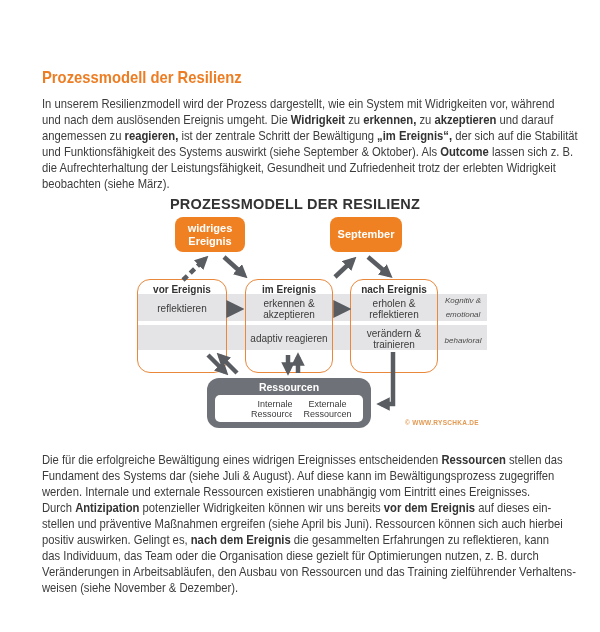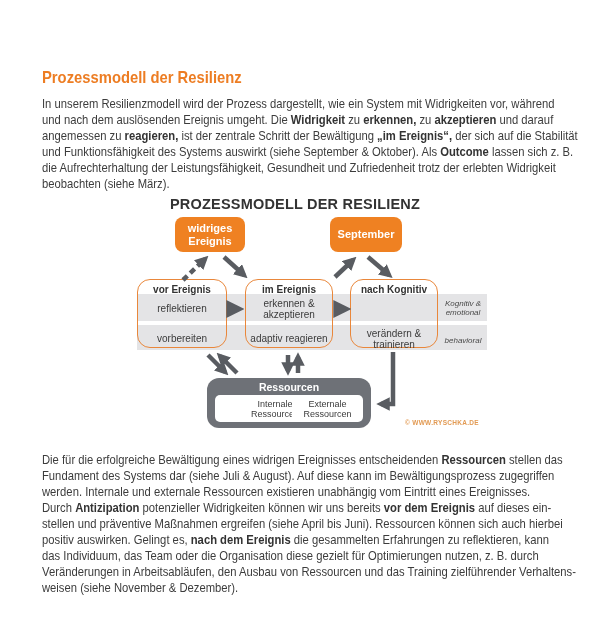--- a/index.html
+++ b/index.html
@@ -25,36 +25,36 @@
   
   .diagram-title{
     position:absolute;left:135px;top:196px;width:320px;text-align:center;
     font-size:14.5px;font-weight:bold;color:#333;letter-spacing:0.2px;
   }
   .band{position:absolute;left:137px;width:350px;background:#e4e4e6;z-index:1;}
   #band-cognitive{top:294px;height:27px;}
   #band-behavioral{top:325px;height:25px;}
   .dim-label{
     position:absolute;left:439px;width:48px;z-index:2;text-align:center;
-    font-size:8px;font-style:italic;color:#4a4a4a;line-height:9px;
+    font-size:8px;font-style:italic;color:#4a4a4a;line-height:14px;
     display:flex;align-items:center;justify-content:center;
   }
   #dim-label-1{top:294px;height:27px;}
   #dim-label-2{top:325px;height:31px;text-align:right;}
 
   .event-box{
     position:absolute;top:217px;height:35px;background:#ef8122;border-radius:8px;z-index:3;
     color:#ffffff;font-weight:bold;font-size:11px;line-height:12.5px;text-align:center;
     display:flex;align-items:center;justify-content:center;padding:2px 6px;box-sizing:border-box;
   }
   #box-widriges{left:175px;width:70px;}
   #box-outcomes{left:330px;width:72px;}
 
   .phase-box{
-    position:absolute;top:279px;height:69px;border:1.6px solid #e9873b;border-radius:13px;
+    position:absolute;top:279px;height:94px;border:1.6px solid #e9873b;border-radius:13px;
     background:transparent;z-index:2;box-sizing:border-box;padding-left:16px;
   }
   #phase-vor{left:137px;width:90px;}
   #phase-im{left:245px;width:88px;}
   #phase-nach{left:350px;width:88px;}
   .phase-header{
     position:absolute;left:0;right:0;top:4px;height:13px;text-align:center;
     font-size:10px;font-weight:bold;color:#333;
   }
   .phase-row{
@@ -111,29 +111,29 @@
 
     <div class="dim-label" id="dim-label-1">Kognitiv &amp; emotional</div>
     <div class="dim-label" id="dim-label-2">behavioral</div>
 
     <div class="event-box" id="box-widriges">widriges Ereignis</div>
     <div class="event-box" id="box-outcomes">September</div>
 
     <div class="phase-box" id="phase-vor">
       <div class="phase-header">vor Ereignis</div>
       <div class="phase-row row1">reflektieren</div>
-      <div class="phase-row row2">vorbereiten</div>
     </div>
     <div class="phase-box" id="phase-im">
       <div class="phase-header">im Ereignis</div>
       <div class="phase-row row2">adaptiv reagieren</div>
       <div class="phase-row row1">erkennen &amp; akzeptieren</div>
     </div>
     <div class="phase-box" id="phase-nach">
-      <div class="phase-header">nach Kognitiv</div>
+      <div class="phase-header">nach Ereignis</div>
+      <div class="phase-row row1">erholen &amp; reflektieren</div>
       <div class="phase-row row2">verändern &amp; trainieren</div>
     </div>
 
     <div class="resources-box">
       <div class="resources-title">Ressourcen</div>
       <div class="resource-item" id="resource-internal">Internale Ressourcen</div>
       <div class="resource-item" id="resource-external">Externale Ressourcen</div>
     </div>
 
     <div class="copyright">© WWW.RYSCHKA.DE</div>

